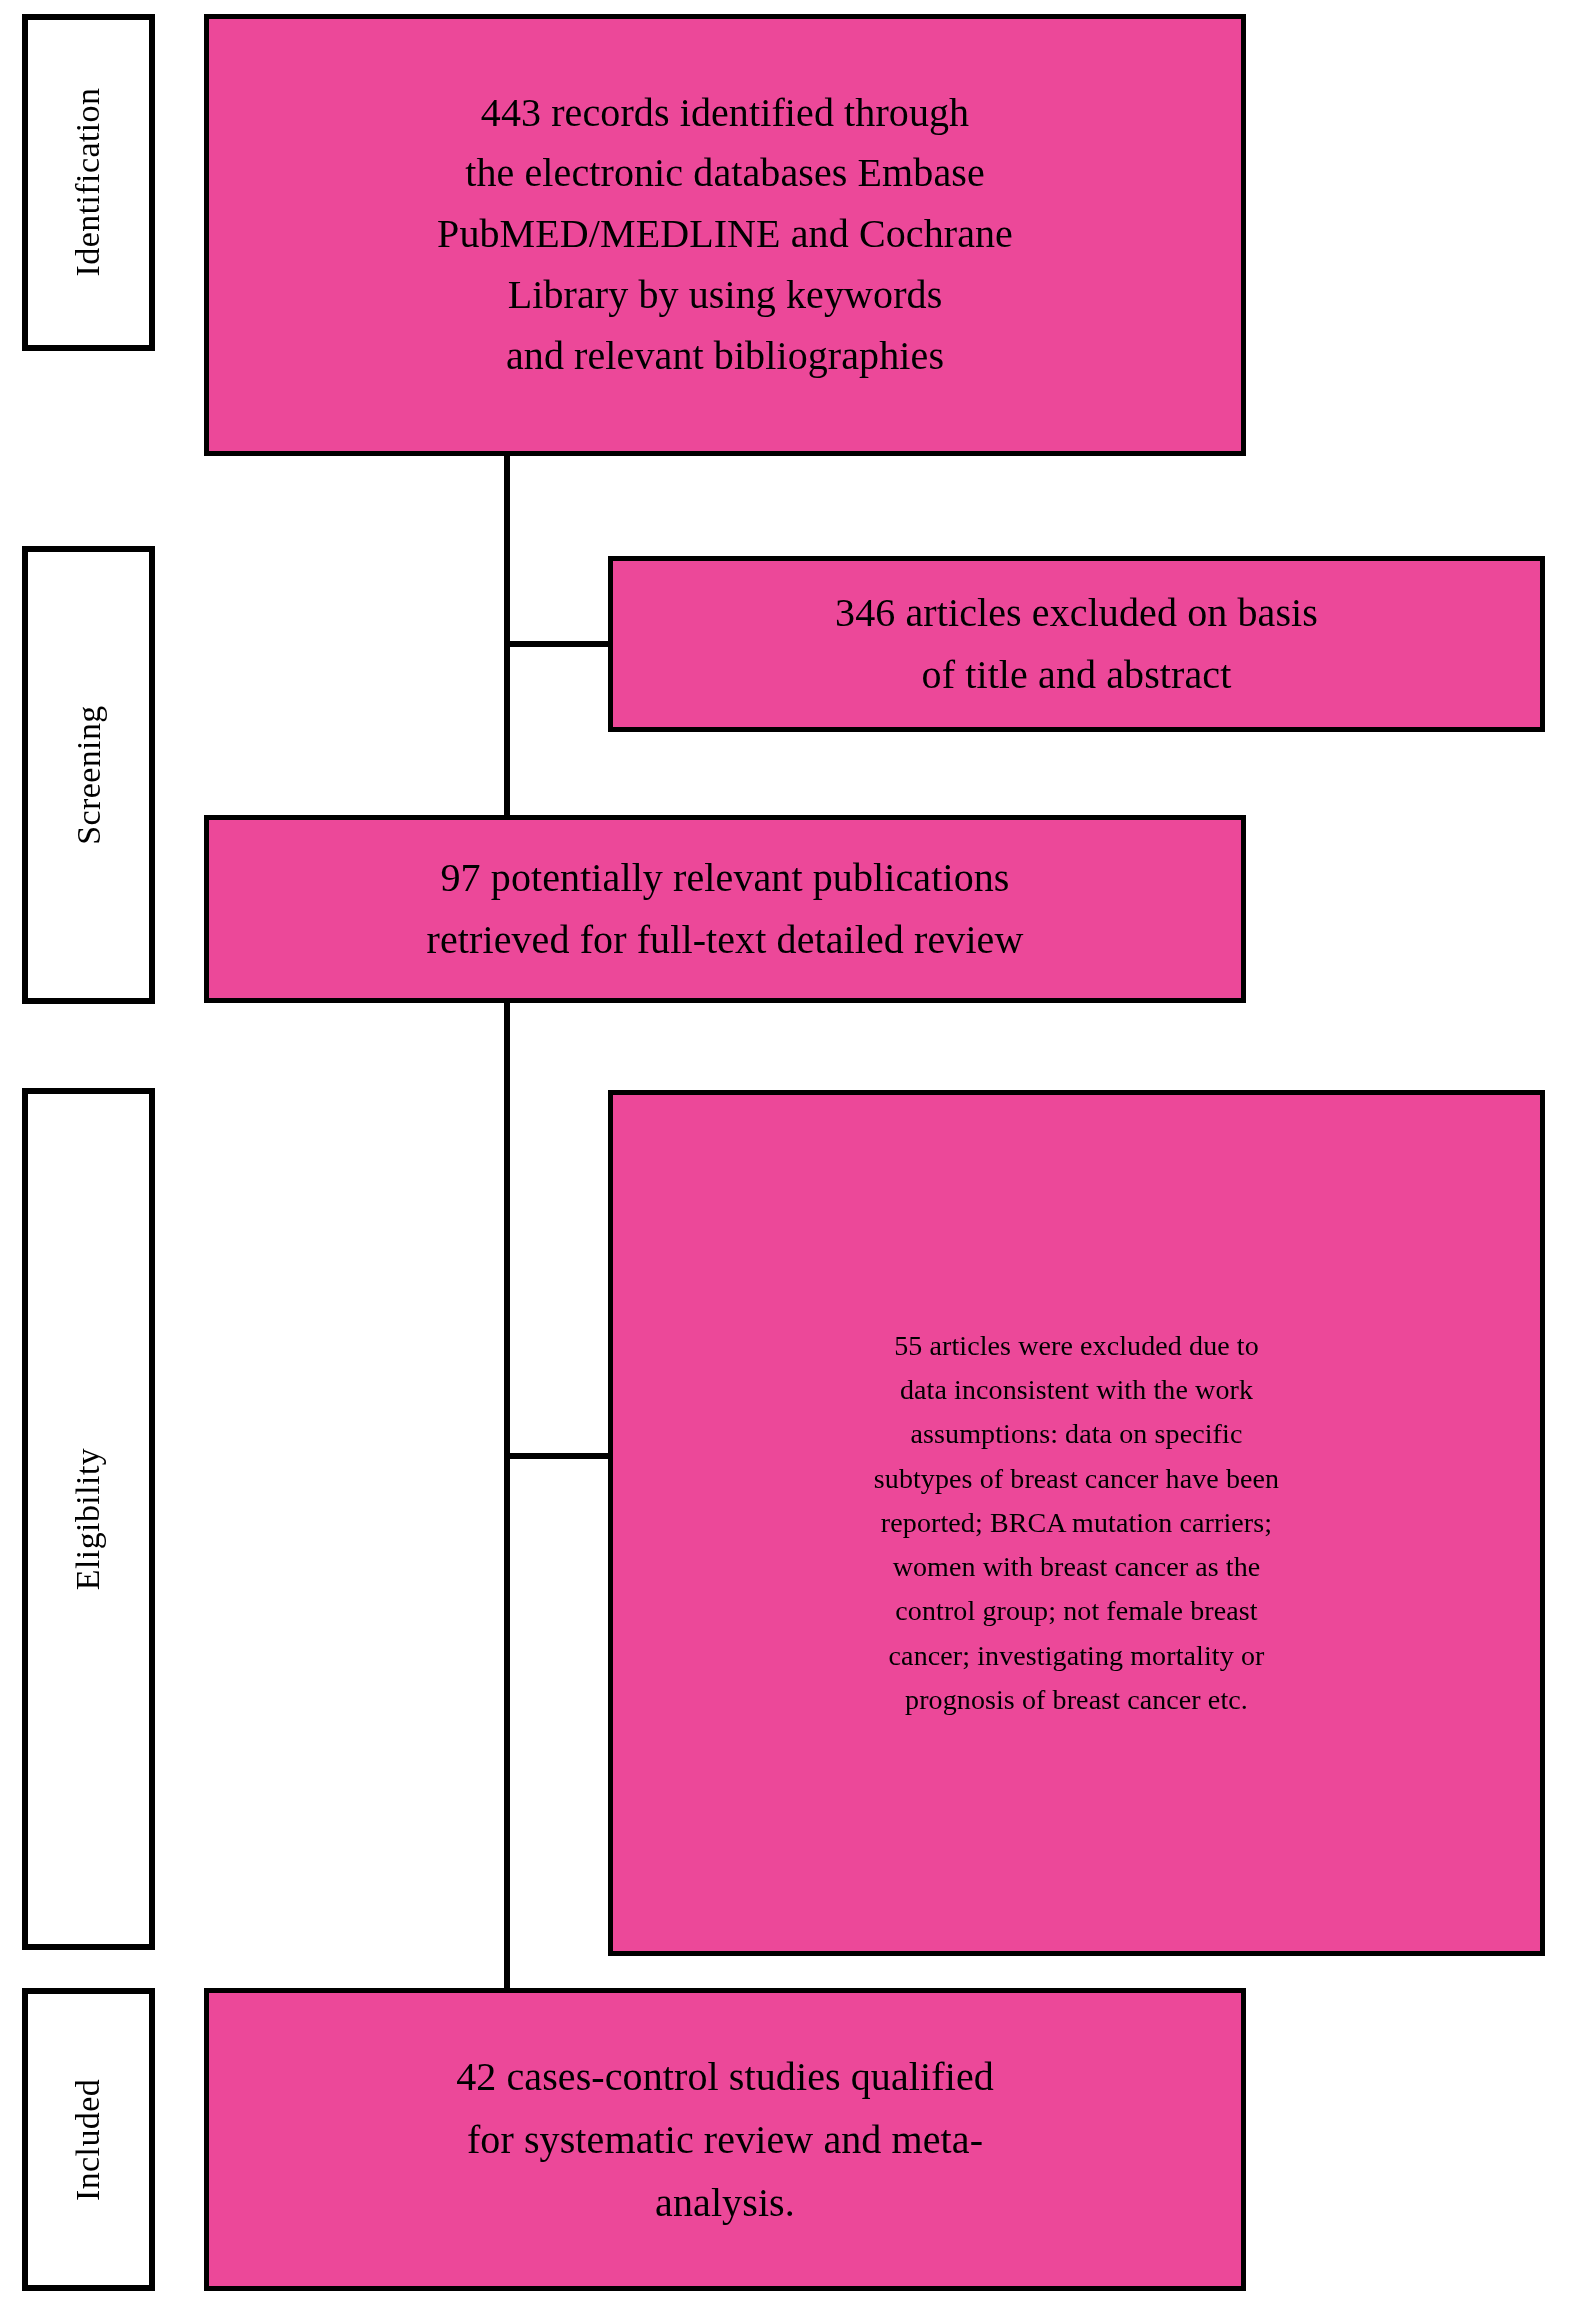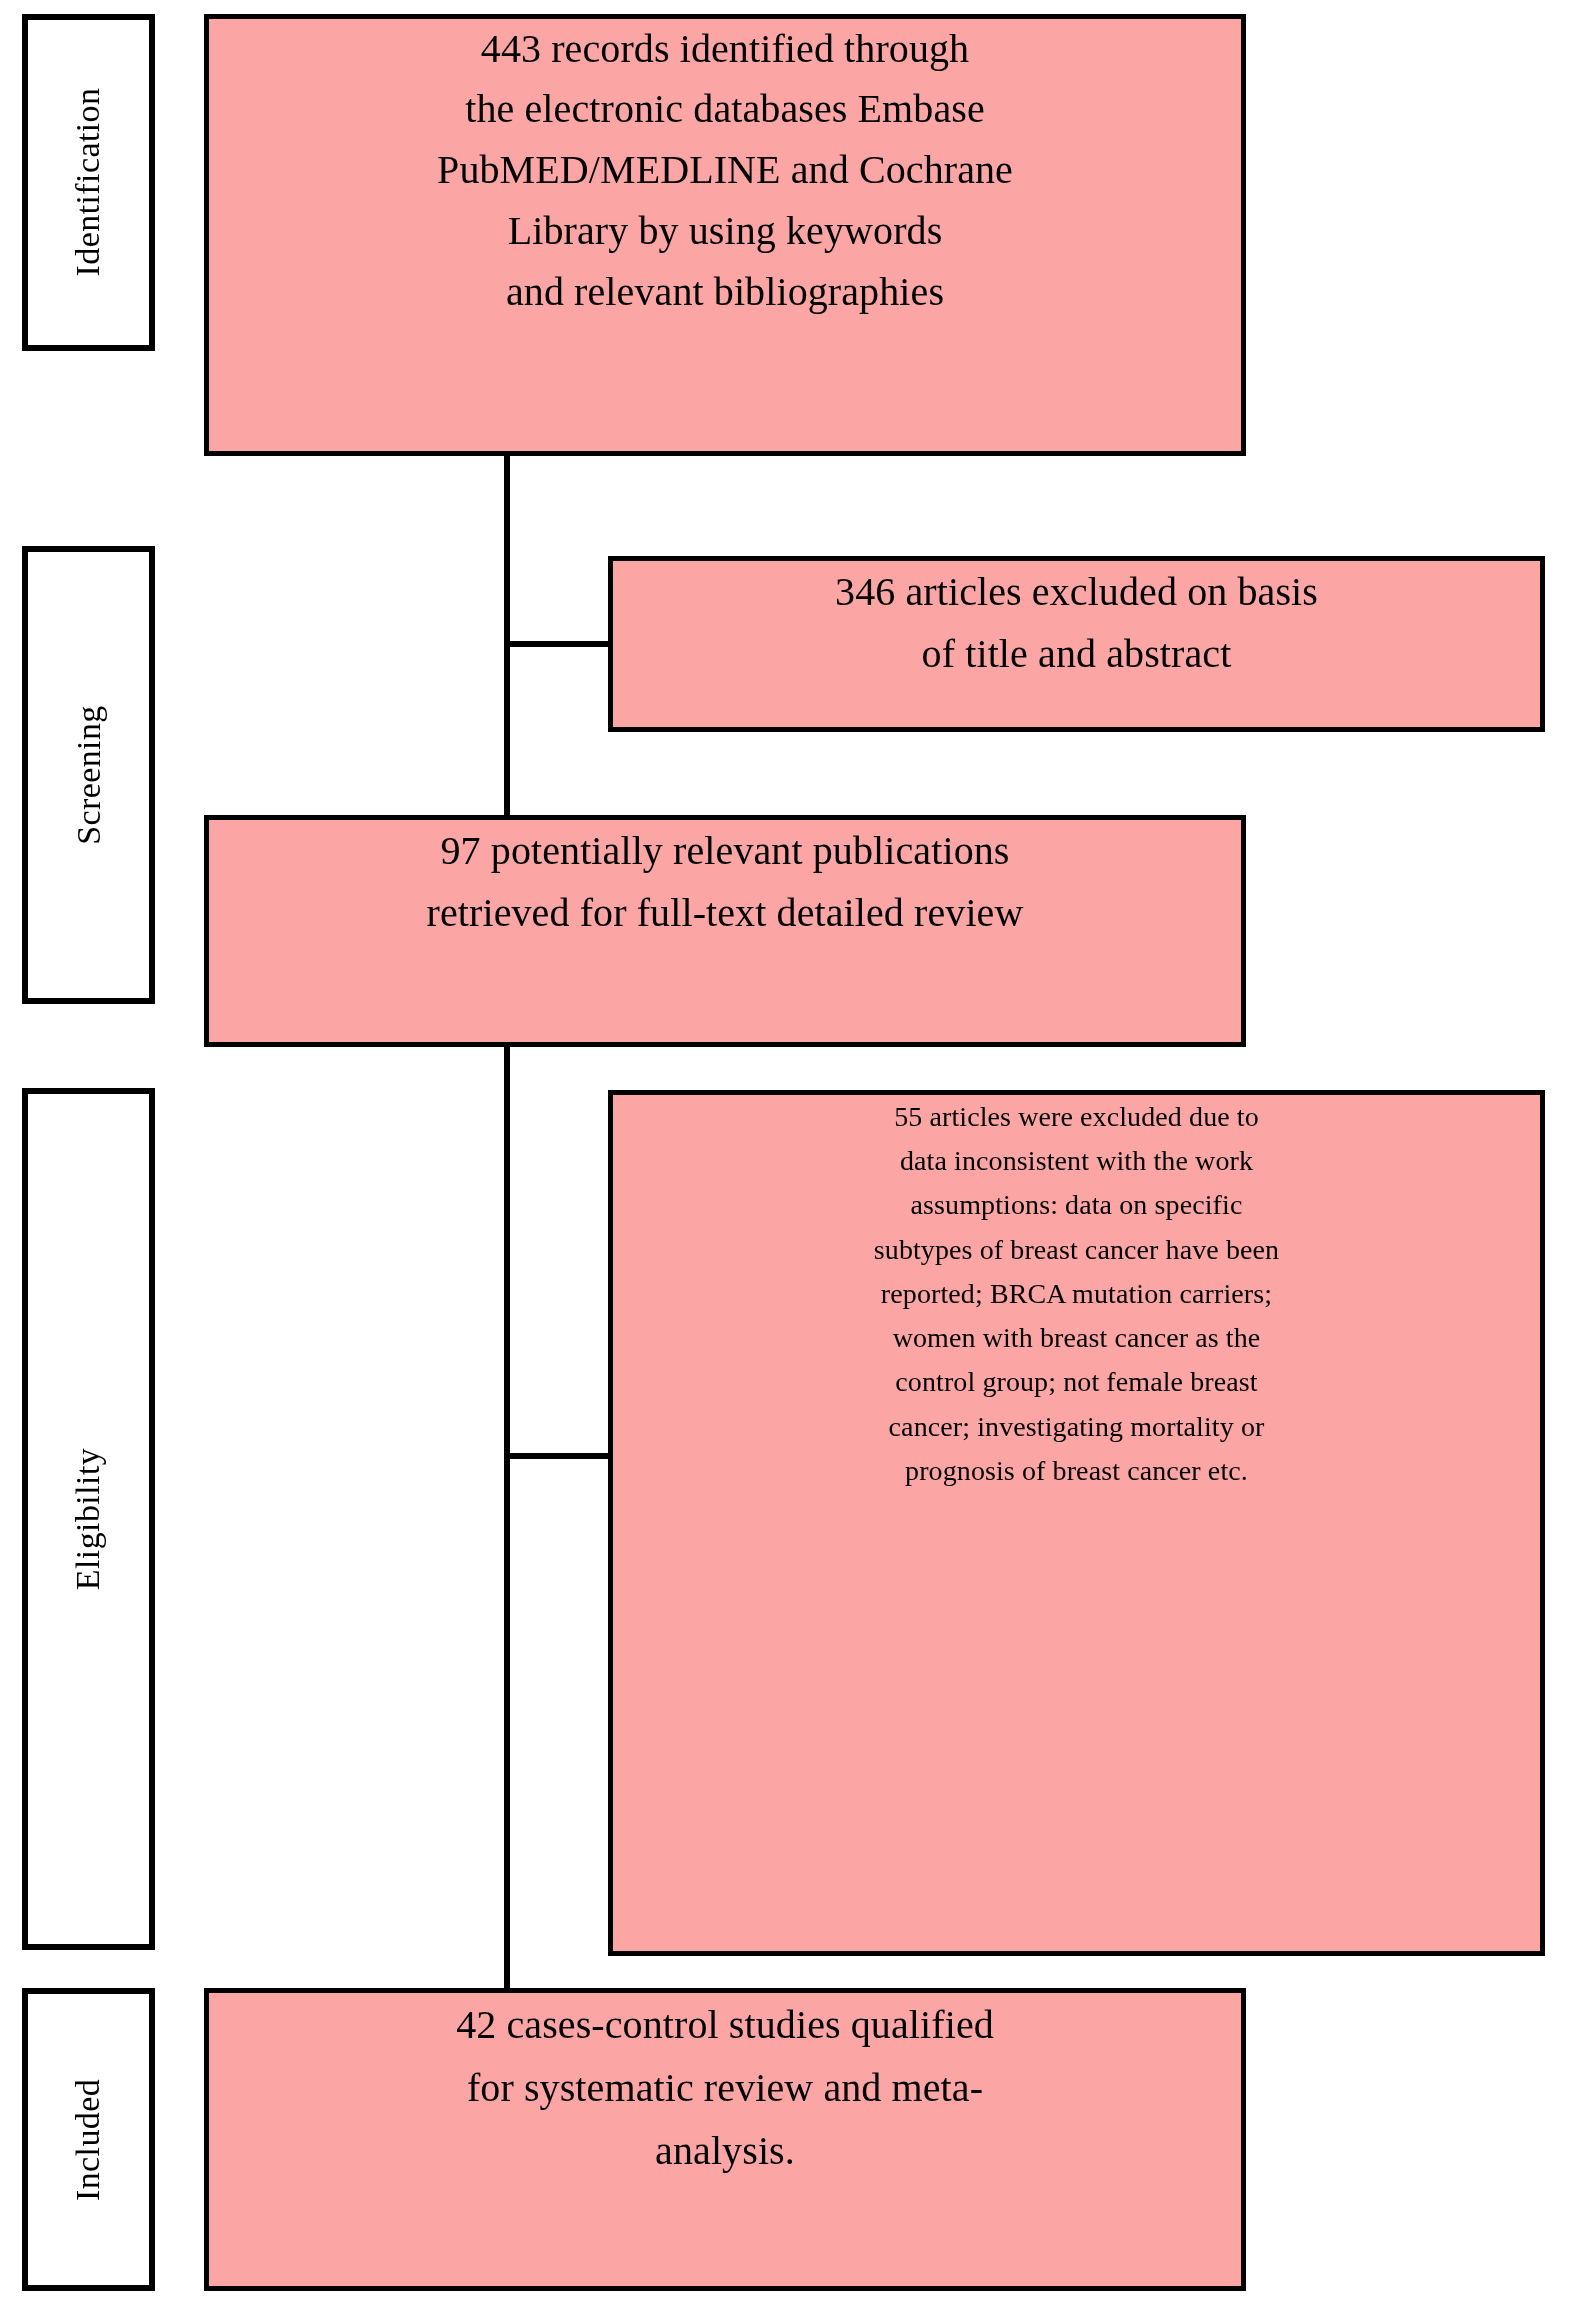--- a/index.html
+++ b/index.html
@@ -19,23 +19,23 @@
     width: 1571px;
     height: 2319px;
     background: #ffffff;
     overflow: hidden;
   }
 
   
   .fbox {
     position: absolute;
     border: 5.7px solid #000000;
-    background: #fca5a5;
+    background: #ec4899;
     display: flex;
-    align-items: flex-start;
+    align-items: center;
     justify-content: center;
     z-index: 3;
   }
 
   .fbox .btext {
     text-align: center;
     font-size: 39px;
     line-height: 1.62;
     white-space: pre-line;
     padding: 0 21px;
@@ -76,21 +76,21 @@
 
   
   #stage-identification { left: 22px;  top: 13.7px;   width: 133px; height: 337px; }
   #stage-screening      { left: 22px;  top: 546px;  width: 133px; height: 458px; }
   #stage-eligibility    { left: 22px;  top: 1088px; width: 133px; height: 862px; }
   #stage-included       { left: 22px;  top: 1988px; width: 133px; height: 303px; }
 
   
   #box-identified { left: 204px; top: 13.7px;   width: 1042px; height: 442px; }
   #box-excluded-1 { left: 608px; top: 556px;  width: 937px; height: 176px; }
-  #box-retrieved  { left: 204px; top: 815px; width: 1042px; height: 232px; }
+  #box-retrieved  { left: 204px; top: 815px; width: 1042px; height: 188px; }
   #box-excluded-2 { left: 608px; top: 1090px; width: 937px; height: 866px; }
   #box-included   { left: 204px; top: 1988px; width: 1042px; height: 303px; }
 
   #box-identified .btext { font-size: 40px; line-height: 1.52; }
   #box-excluded-1 .btext { font-size: 40px; line-height: 1.55; }
   #box-retrieved  .btext { font-size: 40px; line-height: 1.55; }
   #box-excluded-2 .btext { font-size: 28px; line-height: 1.58; }
   #box-included   .btext { font-size: 40px; line-height: 1.58; }
 
   

